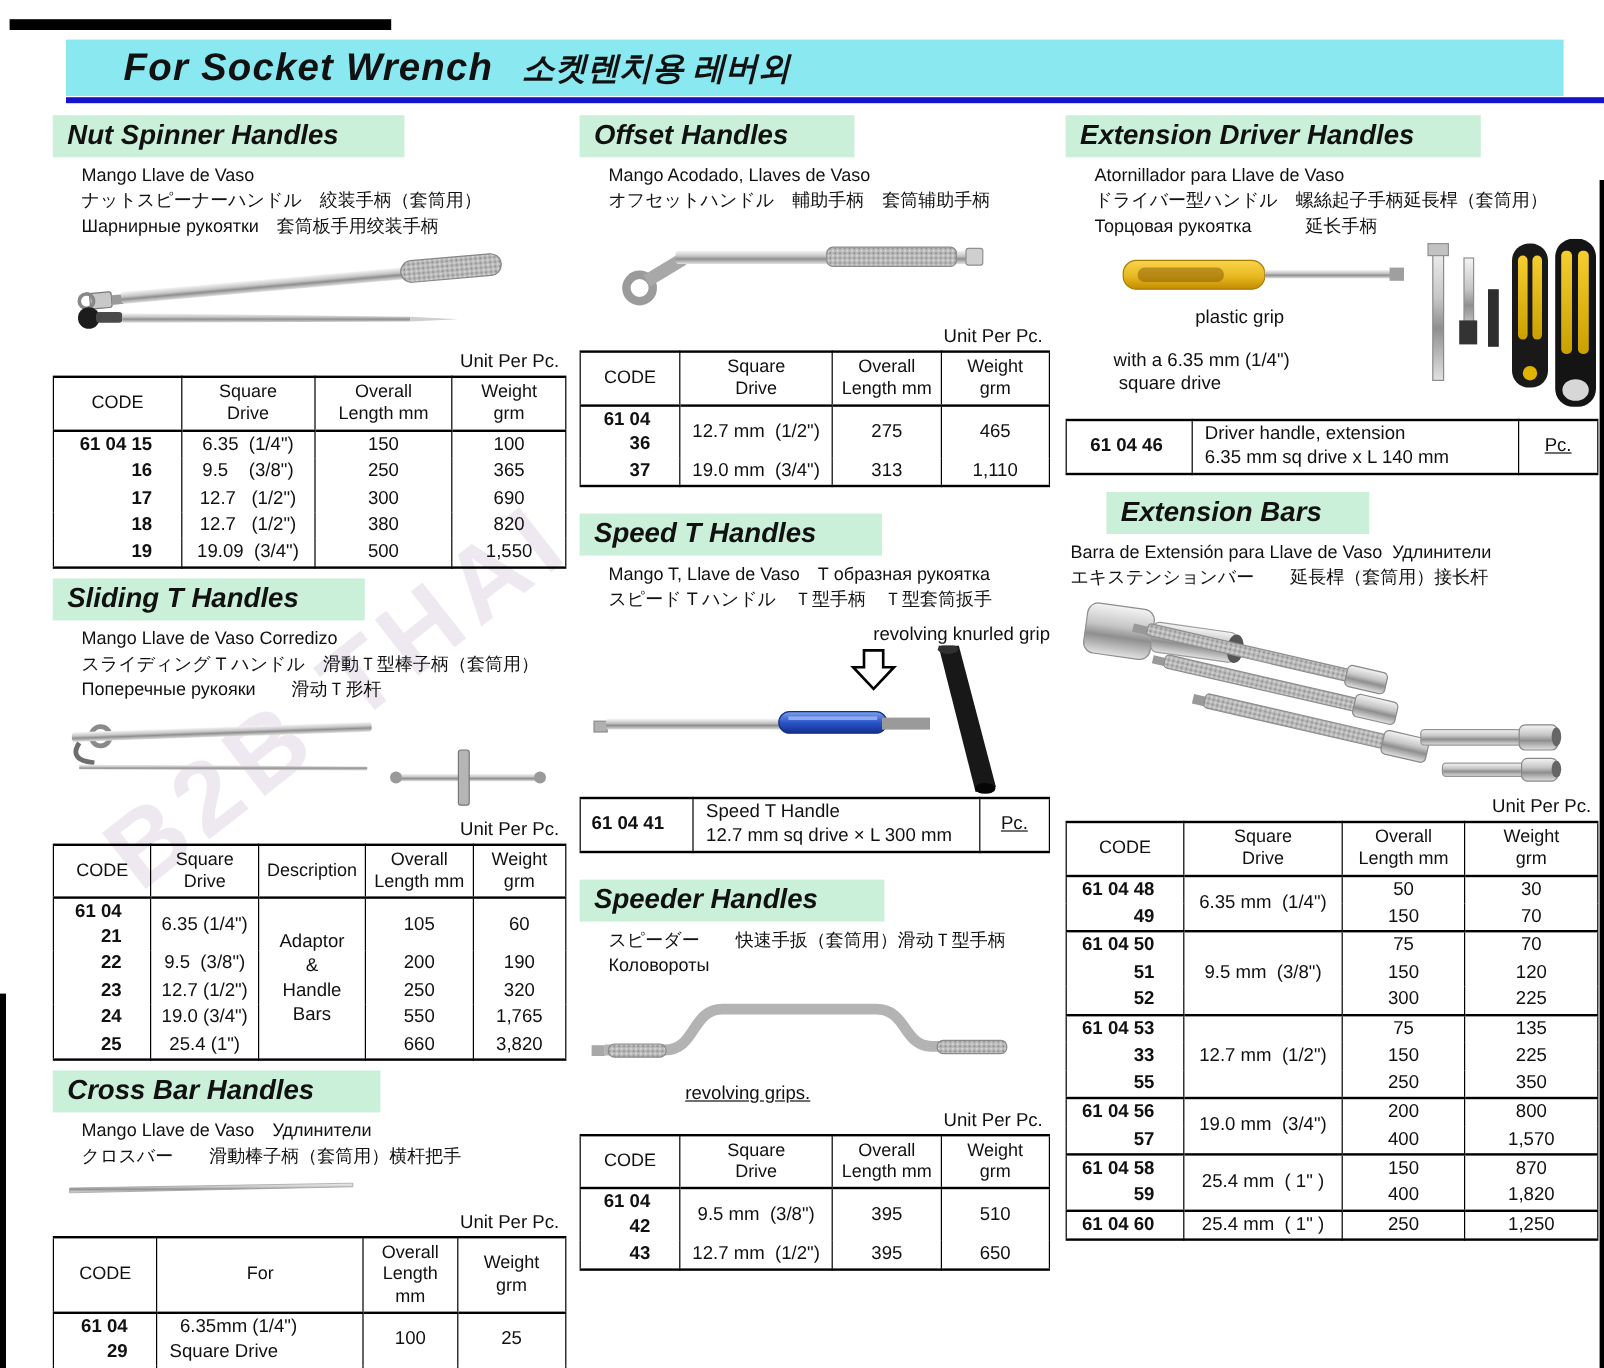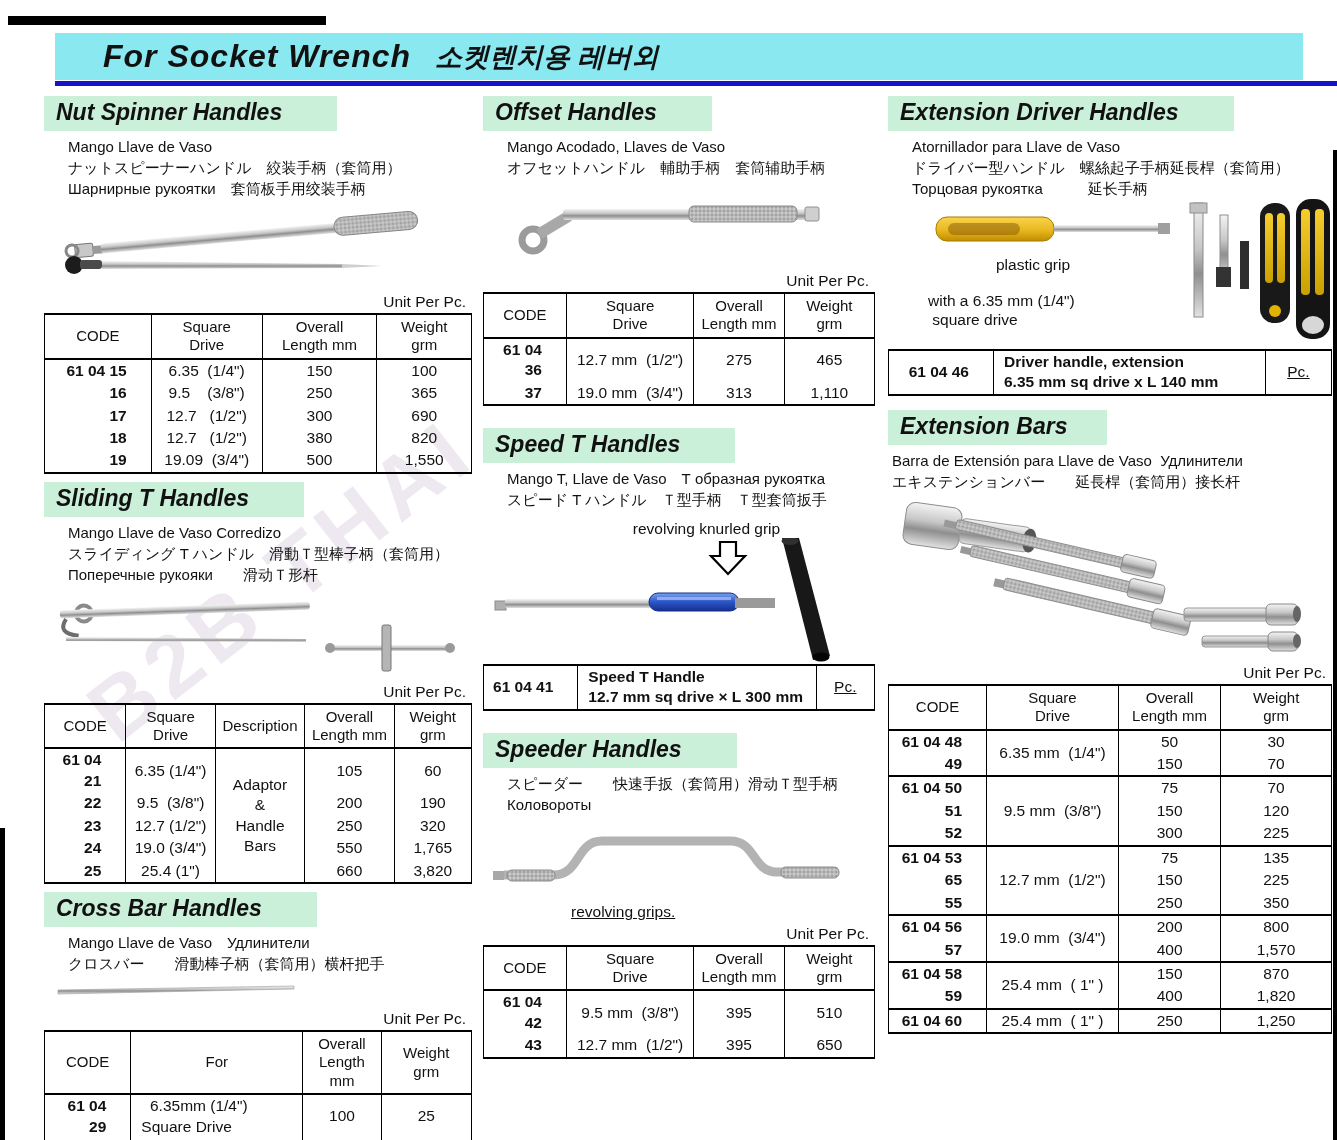--- a/index.html
+++ b/index.html
@@ -21,21 +21,21 @@
   .col3{left:888px;width:444px;}
   .sec-title{display:inline-block;background:#cbf0da;font-style:italic;font-weight:bold;font-size:23px;
              padding:3px 55px 5px 12px;margin-bottom:5px;white-space:nowrap;}
   .sub{font-size:15px;line-height:1.40;margin-left:24px;white-space:pre-wrap;}
   .unit{font-size:15.5px;text-align:right;margin:4px 6px 2px 0;}
   .img-wrap{position:relative;}
   .img-nut{height:90px;}  .img-slide{height:94px;} .img-cross{height:32px;}
   .img-offset{height:90px;} .img-speedt{height:126px;} .img-speeder{height:90px;}
   .img-driver{height:150px;} .img-ext{height:168px;}
   .note{font-size:15.5px;}
-  .note-center{text-align:center;padding-left:55px;margin-top:10px;}
+  .note-center{text-align:right;padding-left:55px;margin-top:10px;}
   .note-grips{padding-left:88px;margin-top:-2px;text-decoration:underline;}
   .ovl{position:absolute;font-size:15.5px;white-space:pre-wrap;line-height:1.25;}
   
   table.tb{width:100%;border-collapse:collapse;margin-bottom:8px;table-layout:fixed;}
   table.tb th,table.tb td{border-left:1px solid #000;padding:1px 3px;white-space:pre-wrap;}
   table.tb th:first-child,table.tb td:first-child{border-left:1px solid #000;}
   table.tb{border:1px solid #000;border-top:2px solid #000;border-bottom:2px solid #000;}
   table.tb thead th{border-bottom:2px solid #000;font-weight:normal;font-size:15px;line-height:1.22;
                     text-align:center;padding:3px 2px;}
   table.tb td{font-size:15.5px;text-align:center;line-height:1.32;}
@@ -43,21 +43,21 @@
   table.tb tr.sep td{border-top:2px solid #000;}
   
   .t-nut th:nth-child(1){width:25%}.t-nut th:nth-child(2){width:26%}.t-nut th:nth-child(3){width:27%}.t-nut th:nth-child(4){width:22%}
   .t-slide th:nth-child(1){width:19%}.t-slide th:nth-child(2){width:21%}.t-slide th:nth-child(3){width:21%}.t-slide th:nth-child(4){width:21%}.t-slide th:nth-child(5){width:18%}
   .t-cross th:nth-child(1){width:20%}.t-cross th:nth-child(2){width:41%}.t-cross th:nth-child(3){width:18%}.t-cross th:nth-child(4){width:21%}
   .t-cross td:nth-child(2){text-align:left;padding-left:10px;}
   .t-offset th:nth-child(1){width:21%}.t-offset th:nth-child(2){width:33%}.t-offset th:nth-child(3){width:23%}.t-offset th:nth-child(4){width:23%}
   .t-ext th:nth-child(1){width:22%}.t-ext th:nth-child(2){width:30%}.t-ext th:nth-child(3){width:23%}.t-ext th:nth-child(4){width:25%}
   .t-one td{font-size:16px;}
   .t-one td:nth-child(1){width:20%;text-align:center;padding-right:3px;}
-  .t-one td:nth-child(2){width:65%;text-align:left;padding-left:10px;font-weight:bold;margin-top:19px;}
+  .t-one td:nth-child(2){width:65%;text-align:left;padding-left:10px;font-weight:normal;margin-top:19px;}
   .t-one td:nth-child(3){width:15%;text-decoration:underline;}
   
   .wm{position:absolute;left:40px;top:500px;width:560px;font-size:86px;font-weight:bold;
       color:rgba(150,120,160,0.16);transform:rotate(-38deg);letter-spacing:8px;pointer-events:none;}
   .gap6{height:6px}.gap14{height:14px}
 </style>
 </head>
 <body>
 
 <svg width="0" height="0" style="position:absolute" aria-hidden="true">
@@ -453,21 +453,21 @@
 6.35 mm sq drive x L 140 mm</td>
           <td>Pc.</td>
         </tr>
           </tbody>
       </table>
     </section>
 
     <div class="gap6"></div>
 
     <section>
-      <div class="sec-title" style="padding-right:40px;text-align:right;">Extension Bars</div>
+      <div class="sec-title" style="margin-left:34px;padding-right:40px;text-align:right;">Extension Bars</div>
       <div class="sub" style="margin-left:4px;">Barra de Extensión para Llave de Vaso  Удлинители</div>
       <div class="sub" style="margin-left:4px;">エキステンションバー　　延長桿（套筒用）接长杆</div>
       <div class="img-wrap img-ext">
         <svg width="444" height="168" viewBox="0 0 444 168">
           <g transform="rotate(8 80 40)">
             <rect x="16" y="18" width="56" height="42" rx="9" fill="url(#chrome)" stroke="#8d8d8d"></rect>
             <rect x="72" y="27" width="70" height="25" rx="5" fill="url(#chrome)" stroke="#9b9b9b"></rect>
             <ellipse cx="142" cy="40" rx="7" ry="12" fill="#555"></ellipse>
           </g>
           <g transform="rotate(13 220 95)">
@@ -530,21 +530,21 @@
               <td>300</td>
               <td>225</td>
             </tr>
             <tr class="sep">
               <td>61 04 53</td>
               <td rowspan="3">12.7 mm  (1/2")</td>
               <td>75</td>
               <td>135</td>
             </tr>
             <tr>
-              <td>65</td>
+              <td>33</td>
               <td>150</td>
               <td>225</td>
             </tr>
             <tr>
               <td>55</td>
               <td>250</td>
               <td>350</td>
             </tr>
             <tr class="sep">
               <td>61 04 56</td>

